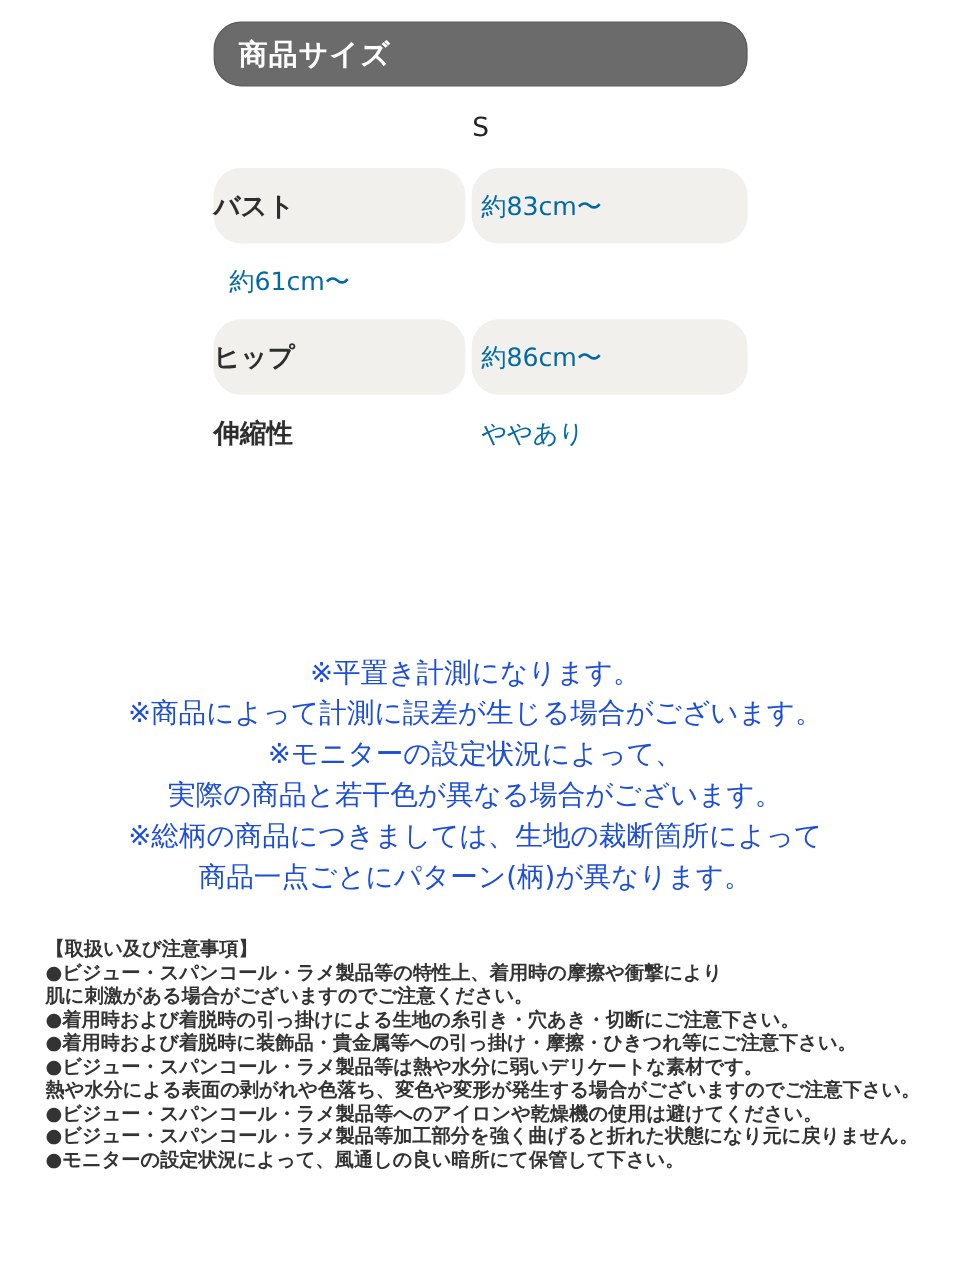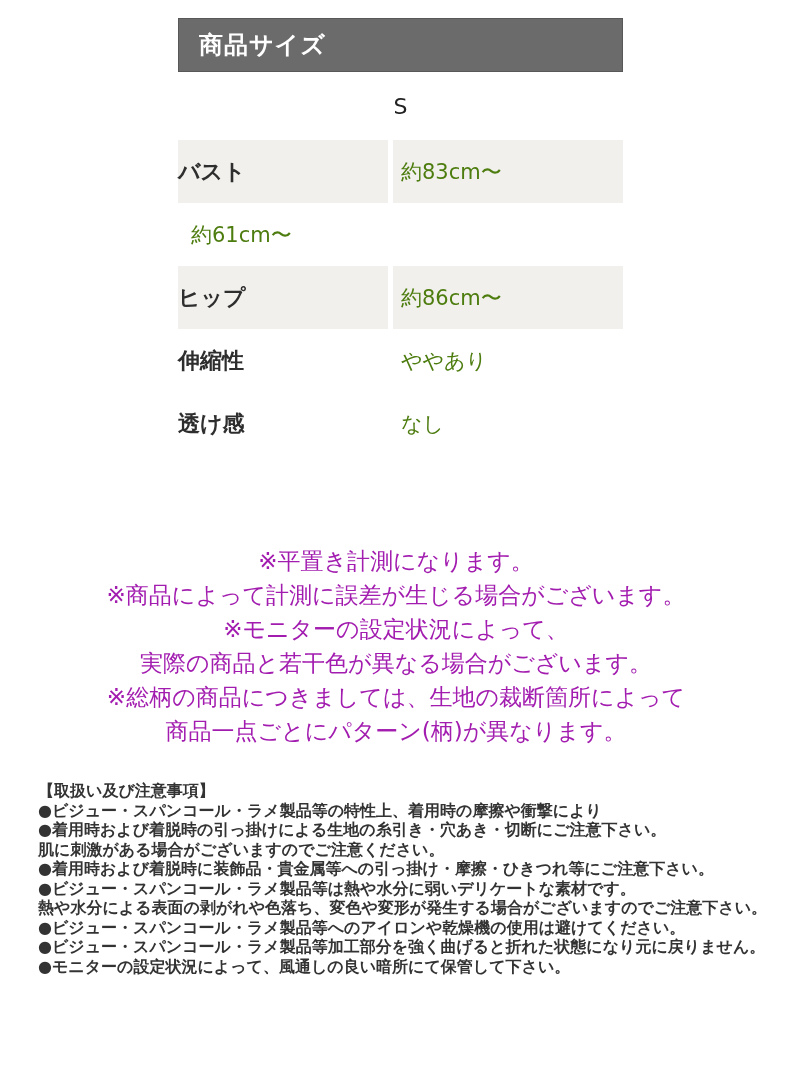--- a/index.html
+++ b/index.html
@@ -1,15 +1,15 @@
 <!DOCTYPE html>
 <html lang="ja"><head>
 <meta charset="utf-8">
 <style>
-  * { margin: 0; padding: 0; box-sizing: border-box; }
+  * { margin: 0; padding: 0; box-sizing: border-box; border-radius: 23px; }
   html, body { background: #ffffff; }
   body {
     font-family: "DejaVu Sans", "Liberation Sans", sans-serif;
     color: #333333;
   }
   .page {
     position: relative;
     width: 800px;
     height: 1067px;
     background: #ffffff;
@@ -57,34 +57,34 @@
     padding-left: 0;
     font-weight: bold;
     font-size: 22px;
     color: #2e2e2e;
   }
   .col-gap { width: 5px; background: #ffffff; }
   .spec-row .cell-value {
     flex: 1;
     padding-left: 8px;
     font-size: 21px;
-    color: #4d7c0f;
+    color: #0369a1;
   }
   .spec-row.shaded .cell { background: #f1f0ec; }
 
   
   .notes {
     position: absolute;
     left: 0;
     top: 544px;
     width: 792px;
     text-align: center;
     font-size: 23px;
     line-height: 34px;
-    color: #a21caf;
+    color: #1d4ed8;
   }
 
   
   .handling {
     position: absolute;
     left: 38px;
     top: 781px;
     width: 748px;
     font-size: 16px;
     line-height: 19.5px;
@@ -125,42 +125,37 @@
       <div class="cell cell-value">約86cm〜</div>
     </div>
 
     <div class="spec-row">
       <div class="cell cell-label">伸縮性</div>
       <div class="col-gap"></div>
       <div class="cell cell-value">ややあり</div>
     </div>
 
 
-    <div class="spec-row">
-      <div class="cell cell-label">透け感</div>
-      <div class="col-gap"></div>
-      <div class="cell cell-value">なし</div>
-    </div>
 
   </div>
 
   <div class="notes">
     <div>※平置き計測になります。</div>
     <div>※商品によって計測に誤差が生じる場合がございます。</div>
     <div>※モニターの設定状況によって、</div>
     <div>実際の商品と若干色が異なる場合がございます。</div>
     <div>※総柄の商品につきましては、生地の裁断箇所によって</div>
     <div>商品一点ごとにパターン(柄)が異なります。</div>
   </div>
 
   <div class="handling">
     <div class="heading">【取扱い及び注意事項】</div>
     <div>●ビジュー・スパンコール・ラメ製品等の特性上、着用時の摩擦や衝撃により</div>
+    <div>肌に刺激がある場合がございますのでご注意ください。</div>
     <div>●着用時および着脱時の引っ掛けによる生地の糸引き・穴あき・切断にご注意下さい。</div>
-    <div>肌に刺激がある場合がございますのでご注意ください。</div>
     <div>●着用時および着脱時に装飾品・貴金属等への引っ掛け・摩擦・ひきつれ等にご注意下さい。</div>
     <div>●ビジュー・スパンコール・ラメ製品等は熱や水分に弱いデリケートな素材です。</div>
     <div>熱や水分による表面の剥がれや色落ち、変色や変形が発生する場合がございますのでご注意下さい。</div>
     <div>●ビジュー・スパンコール・ラメ製品等へのアイロンや乾燥機の使用は避けてください。</div>
     <div>●ビジュー・スパンコール・ラメ製品等加工部分を強く曲げると折れた状態になり元に戻りません。</div>
     <div>●モニターの設定状況によって、風通しの良い暗所にて保管して下さい。</div>
   </div>
 
 </div>
 

